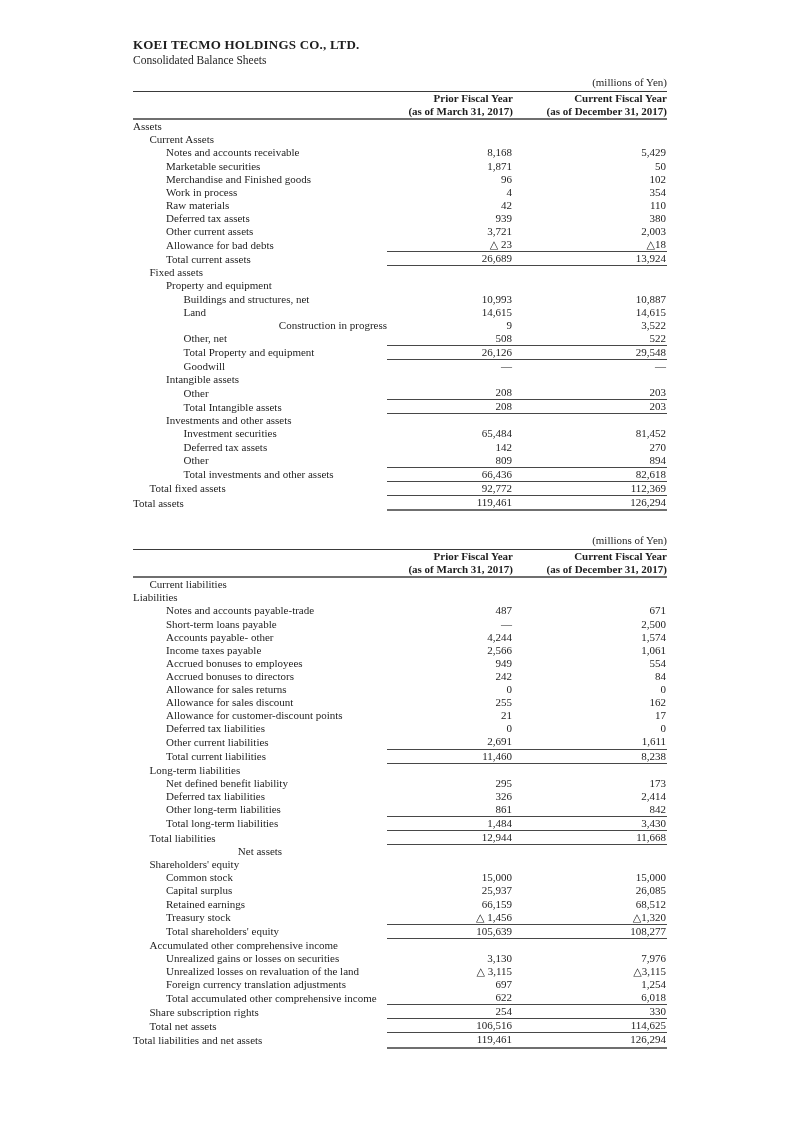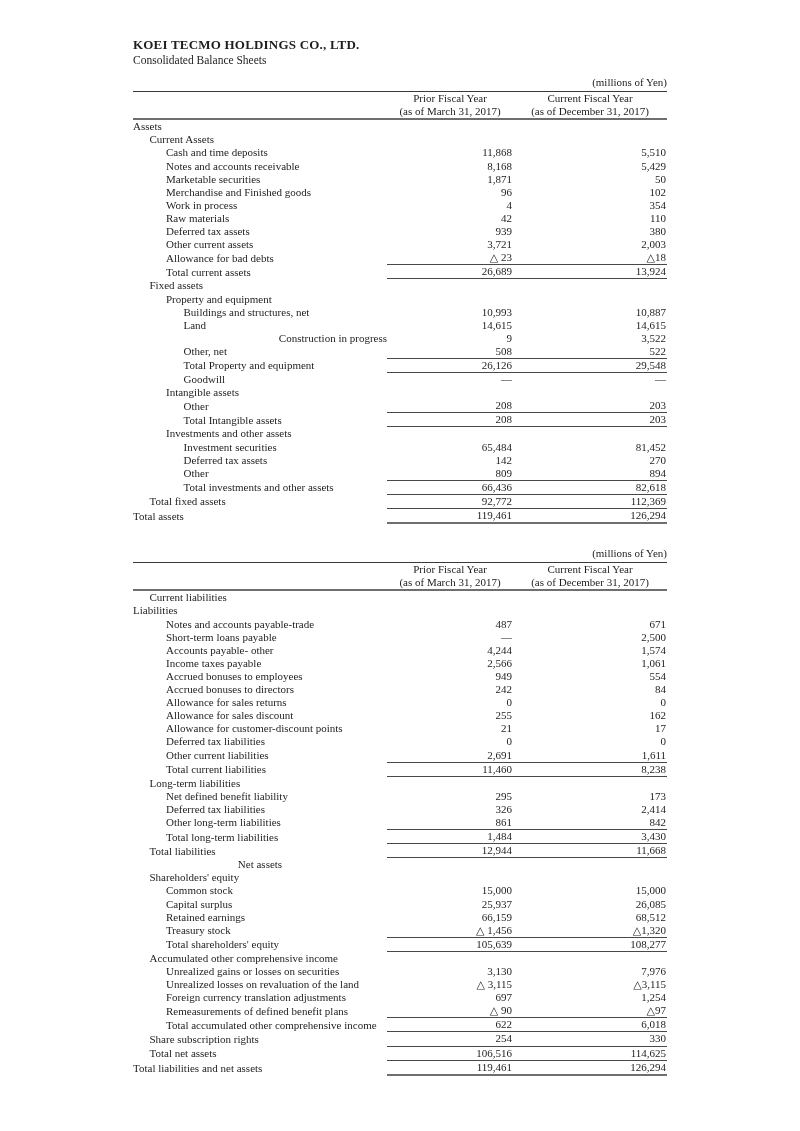--- a/index.html
+++ b/index.html
@@ -13,21 +13,21 @@
   .doctitle{margin-top:2px;font-size:11.5px;line-height:13px;}
   table.bs{border-collapse:collapse;table-layout:fixed;width:534px;}
   table.t1{margin-top:5px;}
   table.t2{margin-top:19px;}
   col.c-label{width:254px;}
   col.c-prior{width:126px;}
   col.c-curr{width:154px;}
   td{padding:0;font-size:11px;line-height:13.1px;height:13.1px;vertical-align:bottom;
      font-family:"Liberation Serif","DejaVu Serif","DejaVu Sans",serif;}
   tr.unit td{text-align:right;padding-top:4px;padding-bottom:2px;border-bottom:1px solid #3a3a3a;}
-  tr.hdr td{text-align:center;white-space:nowrap;}
+  tr.hdr td{text-align:right;white-space:nowrap;font-weight:bold;}
   tr.hdr2 td{border-bottom:2.5px solid #6f6f6f;}
   td.lab{white-space:nowrap;overflow:visible;}
   td.num{text-align:right;white-space:pre;padding-right:1px;}
   td.r1{border-bottom:1px solid #484848;}
   td.r2{border-bottom:2.5px solid #6f6f6f;}
 </style>
 </head>
 <body>
 
 <div class="page">
@@ -60,25 +60,20 @@
           <td class="lab" style="padding-left: 0px;">Assets</td>
           <td class="num"></td>
           <td class="num"></td>
         </tr>
         <tr>
           <td class="lab" style="padding-left: 16.5px;">Current Assets</td>
           <td class="num"></td>
           <td class="num"></td>
         </tr>
         <tr>
-          <td class="lab" style="padding-left: 33px;">Cash and time deposits</td>
-          <td class="num">11,868</td>
-          <td class="num">5,510</td>
-        </tr>
-        <tr>
           <td class="lab" style="padding-left: 33px;">Notes and accounts receivable</td>
           <td class="num">8,168</td>
           <td class="num">5,429</td>
         </tr>
         <tr>
           <td class="lab" style="padding-left: 33px;">Marketable securities</td>
           <td class="num">1,871</td>
           <td class="num">50</td>
         </tr>
         <tr>
@@ -380,25 +375,20 @@
           <td class="lab" style="padding-left: 33px;">Unrealized losses on revaluation of the land</td>
           <td class="num">△ 3,115</td>
           <td class="num">△3,115</td>
         </tr>
         <tr>
           <td class="lab" style="padding-left: 33px;">Foreign currency translation adjustments</td>
           <td class="num">697</td>
           <td class="num">1,254</td>
         </tr>
         <tr>
-          <td class="lab" style="padding-left: 33px;">Remeasurements of defined benefit plans</td>
-          <td class="num r1">△ 90</td>
-          <td class="num r1">△97</td>
-        </tr>
-        <tr>
           <td class="lab" style="padding-left: 33px;">Total accumulated other comprehensive income</td>
           <td class="num r1">622</td>
           <td class="num r1">6,018</td>
         </tr>
         <tr>
           <td class="lab" style="padding-left: 16.5px;">Share subscription rights</td>
           <td class="num r1">254</td>
           <td class="num r1">330</td>
         </tr>
         <tr>

